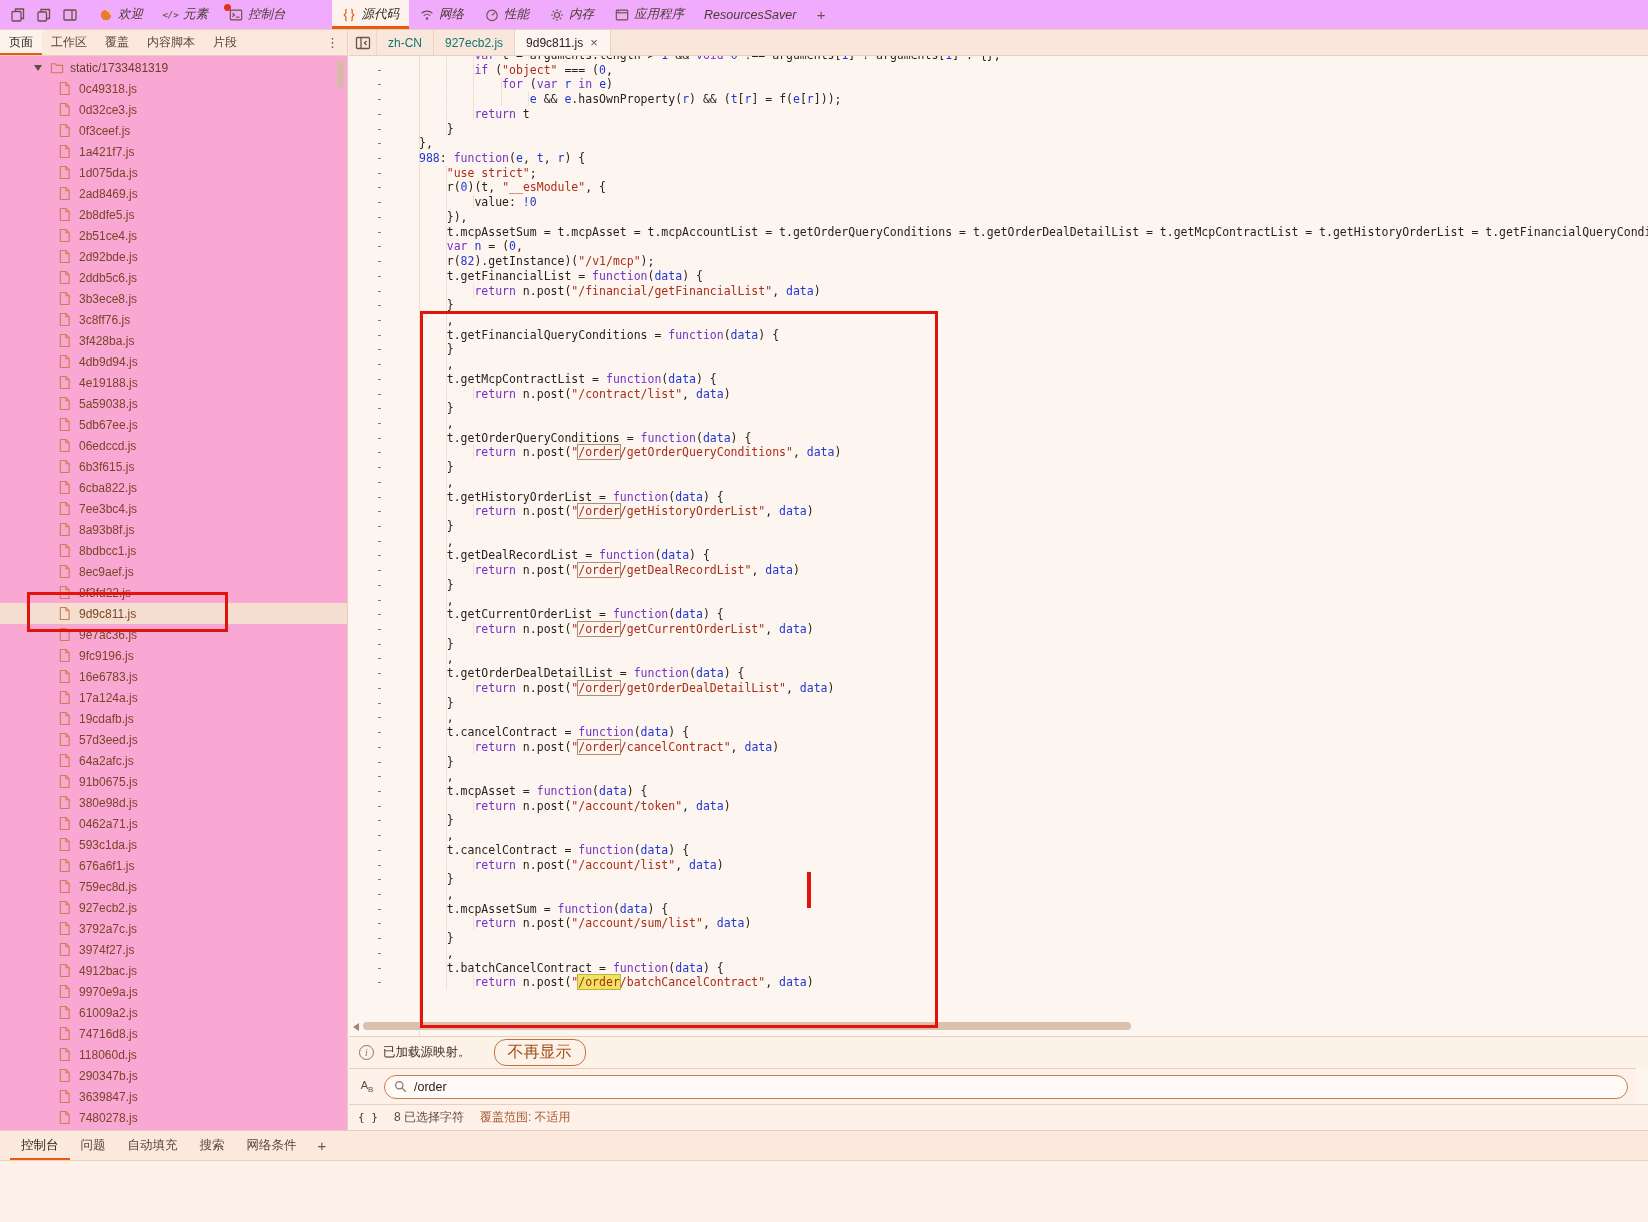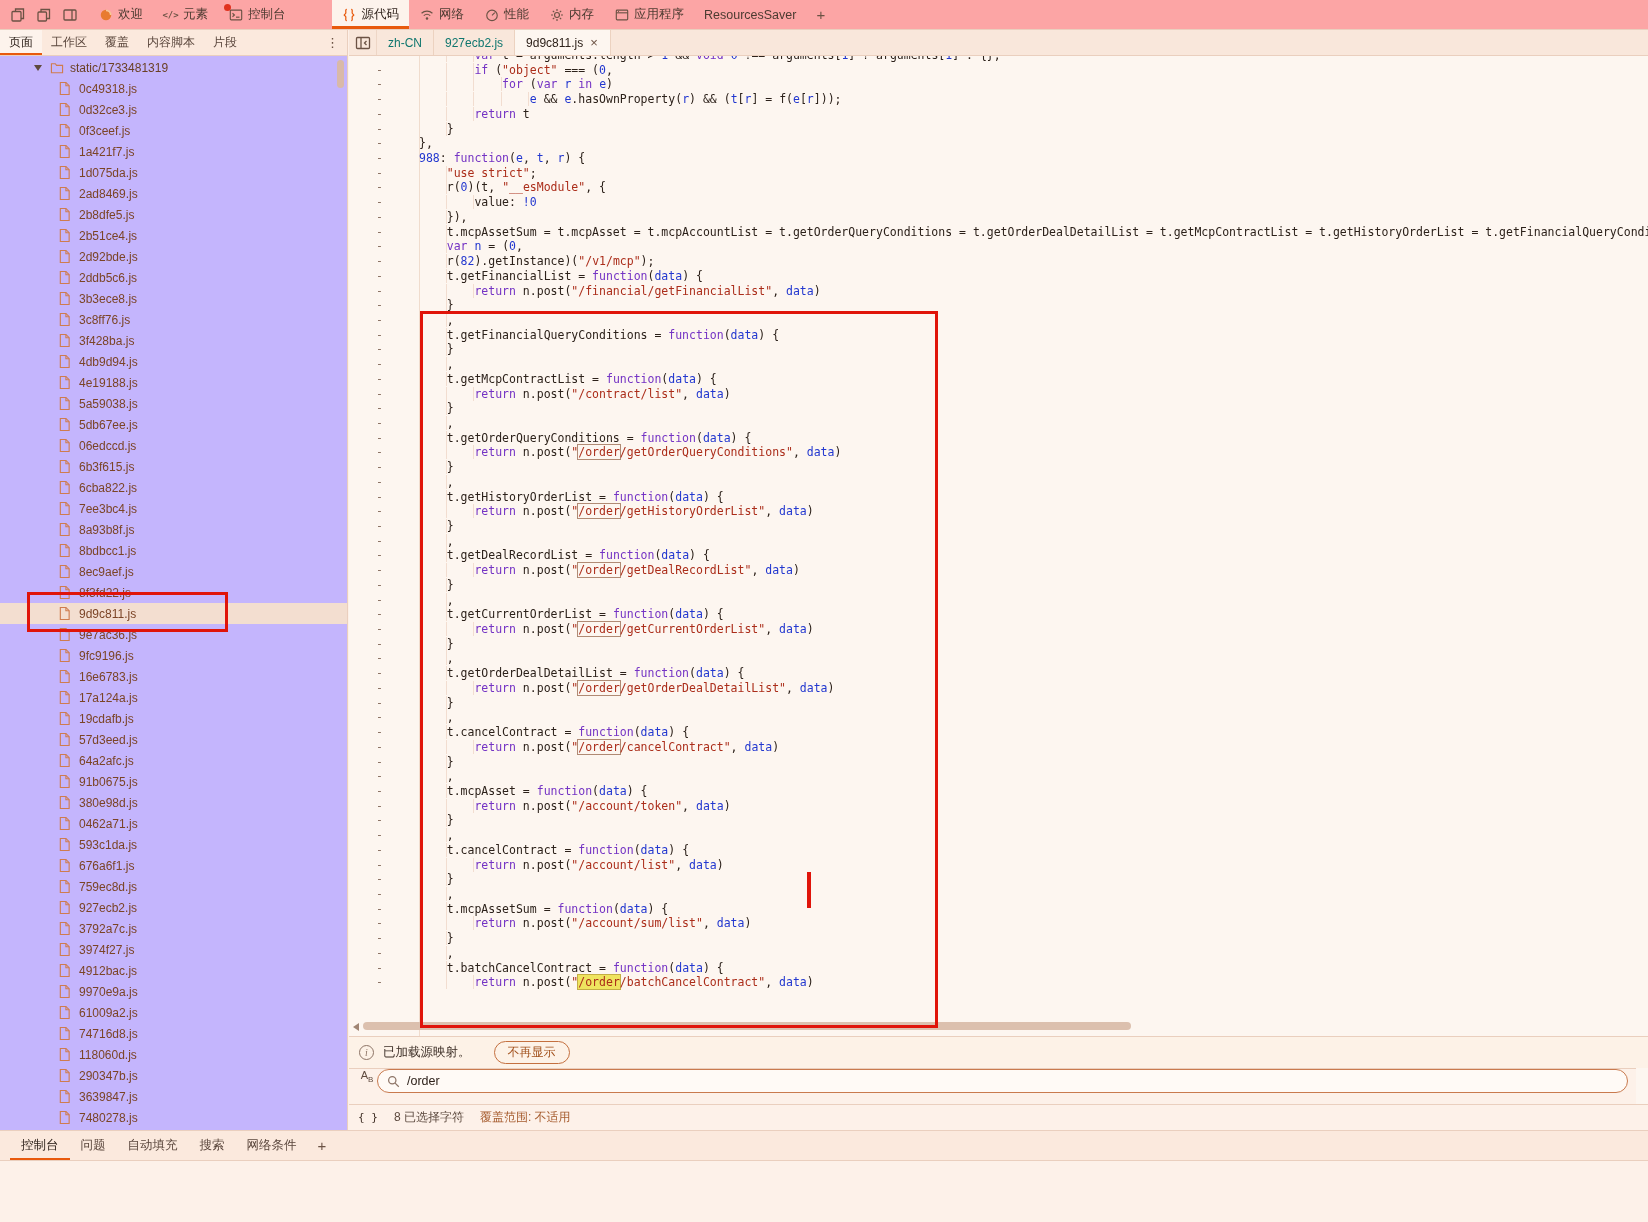--- a/index.html
+++ b/index.html
@@ -1,35 +1,35 @@
 <!DOCTYPE html>
 <html style="--accent: #e8590c; --anno: #e0140a; --match-bg: #efe45f;"><head>
 <meta charset="utf-8">
 <style>
   * { box-sizing: border-box; margin: 0; padding: 0; }
   body { background:#fdf0e8; font-family:"Liberation Sans","DejaVu Sans",sans-serif; }
   .app { position:relative; width:1648px; height:1222px; overflow:hidden; background:#fdf0e8; color:#3a2e26; }
 
   
-  .toolbar { position:absolute; left:0; top:0; width:100%; height:30px; background:#fca5a5; border-bottom:1px solid #eacfbe; display:flex; align-items:stretch; }
+  .toolbar { position:absolute; left:0; top:0; width:100%; height:30px; background:#f0abfc; border-bottom:1px solid #eacfbe; display:flex; align-items:stretch;font-style:italic; }
   .tb-icons { display:flex; align-items:center; gap:6px; padding:0 8px; }
   .tb-icon { width:20px; height:20px; display:flex; align-items:center; justify-content:center; color:#6b5244; border-radius:3px; }
   .dt-tabs { display:flex; align-items:stretch; }
   .dt-tab { display:flex; align-items:center; gap:5px; padding:0 10px; font-size:12.5px; color:#4c3b31; cursor:default; position:relative; }
   .dt-tab .tab-icon { position:relative; width:15px; height:15px; display:flex; align-items:center; justify-content:center; color:#6b5244; }
   .dt-tab.active { background:#fdf3ec; box-shadow: inset 0 -3px 0 var(--accent,#e8590c); margin-left: 36px; }
   .dt-tab.active .tab-icon { color:var(--accent,#e8590c); }
   .dt-tab.active .tab-label { color:#2e221b; }
   .err-badge { position:absolute; left:-4px; top:-3px; width:7px; height:7px; border-radius:50%; background:#e0321e; }
   .tb-plus { display:flex; align-items:center; padding:0 10px; font-size:15px; color:#6b5244; }
   .glyph-code { font-family:"DejaVu Sans Mono","Liberation Mono",monospace; font-size:9px; font-weight:bold; }
 
   
   .main { position:absolute; left:0; top:30px; width:100%; height:1100px; }
-  .sidebar { position:absolute; left:0; top:0; width:348px; height:100%; background:#c4b5fd; border-right:1px solid #eacfbe; overflow:hidden; }
+  .sidebar { position:absolute; left:0; top:0; width:348px; height:100%; background:#f9a8d4; border-right:1px solid #eacfbe; overflow:hidden; }
   .sb-tabs { height:26px; background:#fbe9dd; border-bottom:1px solid #eacfbe; display:flex; align-items:stretch; font-size:12px; }
   .sb-tab { display:flex; align-items:center; padding:0 9px; color:#5a463c; }
   .sb-tab.active { background:#fdf3ec; box-shadow: inset 0 -2px 0 var(--accent,#e8590c); color:#2e221b; }
   .sb-more { margin-left:auto; display:flex; align-items:center; padding:0 8px; color:#6b5244; font-size:13px; }
 
   .tree { position:absolute; left:0; top:26px; right:0; bottom:0; overflow:hidden; padding-top:1px; font-size:12px; color:#7b4426; }
   .tree-row { height:21px; display:flex; align-items:center; white-space:nowrap; }
   .tree-row.root { padding-left:34px; gap:6px; color:#6a3f24; }
   .tree-row.file { padding-left:58px; gap:7px; }
   .tree-row.selected { background:#f3ded0; }
@@ -58,23 +58,23 @@
   .tk-sm { box-shadow:0 0 0 1px #b08a74; }
   .tk-smc { background:var(--match-bg,#efe45f); box-shadow:0 0 0 1px #c5ae44; }
   .tk-i { background:repeating-linear-gradient(to right, transparent 0 26.6px, #f2ddd0 26.6px 27.6px); }
 
   .hscrollbar { position:absolute; left:0; right:0; bottom:4px; height:12px; }
   .hscroll-arrow { position:absolute; left:4px; top:3px; width:0; height:0; border-top:4px solid transparent; border-bottom:4px solid transparent; border-right:6px solid #a08574; }
   .hscroll-thumb { position:absolute; left:14px; top:2px; width:768px; height:8px; border-radius:4px; background:#dcc0ae; }
 
   .infobar { position:absolute; left:0; right:0; top:1006px; height:32px; background:#fdf2e7; border-top:1px solid #eacfbe; display:flex; align-items:center; gap:9px; padding:0 10px; font-size:12.5px; color:#3c2e26; }
   .info-circle { width:15px; height:15px; border:1.5px solid #8d7466; border-radius:50%; color:#8d7466; font-size:10px; font-style:italic; font-family:"Liberation Serif",serif; display:flex; align-items:center; justify-content:center; flex:none; }
-  .dismiss-btn { margin-left:14px; border:1px solid #c4703f; color:#a2511d; background:transparent; border-radius:12px; padding:2px 13px; font-size:12px; font-family:inherit; }
-
-  .findbar { position:absolute; left:0; right:12px; top:1038px; height:36px; background:#fdf1e9; border-top:1px solid #eacfbe; display:flex; padding:0 8px; }
+  .dismiss-btn { margin-left:14px; border:1px solid #c4703f; color:#a2511d; background:transparent; border-radius:12px; padding:2px 13px; font-size:16px; font-family:inherit; }
+
+  .findbar { position:absolute; left:0; right:12px; top:1038px; height:36px; background:#fdf1e9; border-top:1px solid #eacfbe; display:flex; align-items:center; gap:7px; padding:0 8px; }
   .ab-icon { font-size:11px; color:#5f4a3e; width:20px; text-align:center; }
   .ab-icon sub { font-size:8px; }
   .find-input { flex:1; height:24px; border:1px solid #c97a4e; border-radius:12px; background:#fffaf6; display:flex; align-items:center; gap:7px; padding:0 9px; }
   .find-input .icon { width:13px; height:13px; color:#8d7466; display:flex; }
   .find-value { font-size:12.5px; color:#2e221b; }
 
   .statusbar { position:absolute; left:0; right:0; top:1074px; height:26px; background:#fdf1e9; border-top:1px solid #eacfbe; display:flex; align-items:center; gap:16px; padding:0 9px; font-size:12px; }
   .pp-btn { font-family:"DejaVu Sans Mono","Liberation Mono",monospace; font-size:11px; color:#44332a; }
   .sel-info { color:#5d4a3f; }
   .coverage { color:#a65c2e; }

